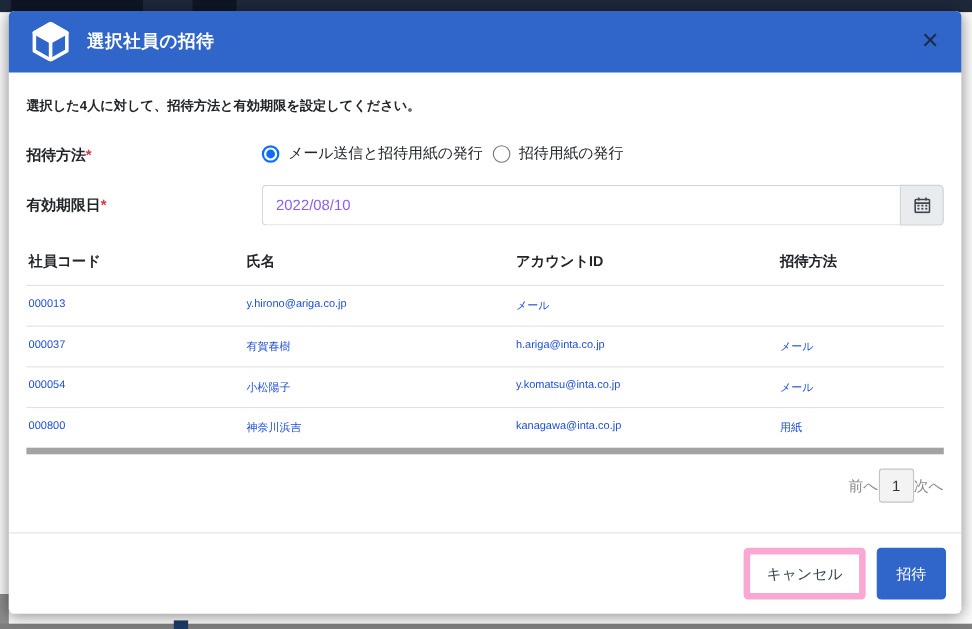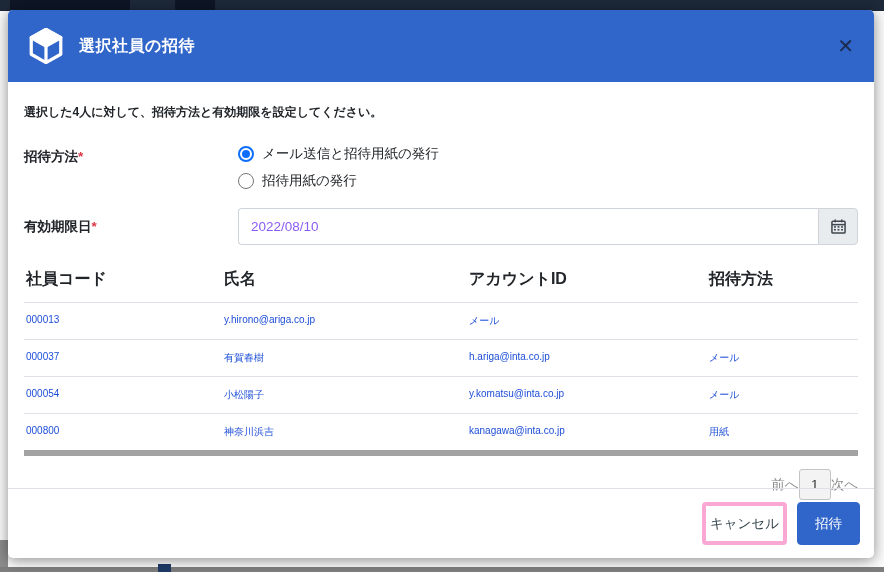--- a/index.html
+++ b/index.html
@@ -9,65 +9,65 @@
   
   .backdrop-top { position:absolute; left:0; top:0; width:884px; height:11px; background:#1d2839; }
   .backdrop-top .blk { position:absolute; top:0; height:11px; background:#0e1626; }
   .backdrop-bottom { position:absolute; left:0; bottom:0; width:884px; height:5px; background:#7e7e7e; }
   .backdrop-sq { position:absolute; left:158px; bottom:0; width:13px; height:8px; background:#1d3a66; }
   .backdrop-left { position:absolute; left:0; top:540px; width:8px; height:28px; background:#8c8c8c; }
 
   
   .modal { position:absolute; left:8px; top:10px; width:866px; height:548px; background:#fff;
            border-radius:5px; box-shadow:0 2px 14px rgba(0,0,0,.45); }
-  .modal-header { display:flex; align-items:center; gap:15px; height:72px; padding:0 20px;
+  .modal-header { display:flex; align-items:center; gap:15px; height:56px; padding:0 20px;
                   background:#3065c9; border-radius:5px 5px 0 0; }
   .cube { width:36px; height:36px; flex:0 0 auto; }
   .modal-title { color:#fff; font-size:16px; font-weight:bold; letter-spacing:.5px; }
   .close-btn { margin-left:auto; color:#1b2b4d; font-size:20px; font-weight:bold; line-height:1;
                cursor:pointer; background:none; border:none; font-family:inherit; }
 
   .modal-body { padding:14px 16px 0; }
   .intro { font-size:12px; color:#212529; margin:8px 0 24px;font-weight:bold; }
 
   .form-row { display:flex; margin-bottom:18px; }
   .form-label { width:214px; flex:0 0 auto; font-size:13.5px; font-weight:bold; color:#212529; padding-top:3px; }
   .req { color:#dc3545; font-weight:bold; }
   .form-control-col { flex:1; }
 
-  .radio-group { display:flex; flex-direction:column; gap:9px; }
+  .radio-group { display:flex; flex-direction:row; gap:9px; }
   .radio-line { display:flex; align-items:center; gap:8px; cursor:pointer; }
   .radio { width:16px; height:16px; border:1px solid #767676; border-radius:50%; position:relative; background:#fff; flex:0 0 auto; }
   .radio.checked { border:2px solid #0d6efd; }
   .radio.checked::after { content:""; position:absolute; left:50%; top:50%; transform:translate(-50%,-50%);
                           width:8px; height:8px; border-radius:50%; background:#0d6efd; }
   .radio-label { font-size:13.5px; color:#212529; }
 
   .input-group { display:flex; width:620px; height:37px; }
   .date-input { flex:1; height:37px; border:1px solid #ced4da; border-right:none; border-radius:4px 0 0 4px;
                 padding:0 12px; font-size:13.5px; color:#8b5cf6; font-family:inherit; outline:none; }
   .cal-btn { width:40px; height:37px; background:#e9ecef; border:1px solid #ced4da; border-radius:0 4px 4px 0;
              display:flex; align-items:center; justify-content:center; cursor:pointer; color:#3d454d; }
 
   .emp-table { width:100%; margin-top:4px; }
   .t-row { display:grid; grid-template-columns:198px 245px 240px 1fr; }
-  .t-head .t-cell { font-size:16px; font-weight:bold; color:#212529; padding:6px 2px 12px; }
+  .t-head .t-cell { font-size:13px; font-weight:bold; color:#212529; padding:6px 2px 12px; }
   .t-body .t-row { border-top:1px solid #dee2e6; }
   .t-body .t-row:last-child { border-bottom:6px solid #a3a3a3; }
   .t-body .t-cell { font-size:10px; color:#1d4ed8; padding:11px 2px; }
 
   .pagination { display:flex; justify-content:flex-end; align-items:center; gap:0; margin-top:13px; }
   .page-link { font-size:13.5px; color:#8a8a8a; cursor:pointer; }
   .page-box { width:32px; height:31px; border:1px solid #c4c4c4; background:#f3f3f3; border-radius:3px;
               display:flex; align-items:center; justify-content:center; font-size:13.5px; color:#333; cursor:pointer; }
 
   .modal-footer { position:absolute; left:0; bottom:0; width:100%; border-top:1px solid #dee2e6;
                   padding:13px 14px; display:flex; justify-content:flex-end; gap:10px; }
   .btn { font-family:inherit; font-size:13.5px; border-radius:4px; cursor:pointer; line-height:1; }
-  .btn-cancel { background:#fff; border:4px solid #f9a8d4; color:#37474f; padding:11px 4px; }
+  .btn-cancel { background:#fff; border:6px solid #f9a8d4; color:#37474f; padding:11px 15px; }
   .btn-primary { background:#3065c9; border:1px solid #3065c9; color:#fff; padding:11px 17px; }
 </style>
 </head>
 <body>
 
 <div class="backdrop-top">
   <div class="blk" style="left:10px;width:120px;"></div>
   <div class="blk" style="left:175px;width:40px;"></div>
 </div>
 <div class="backdrop-left"></div>

